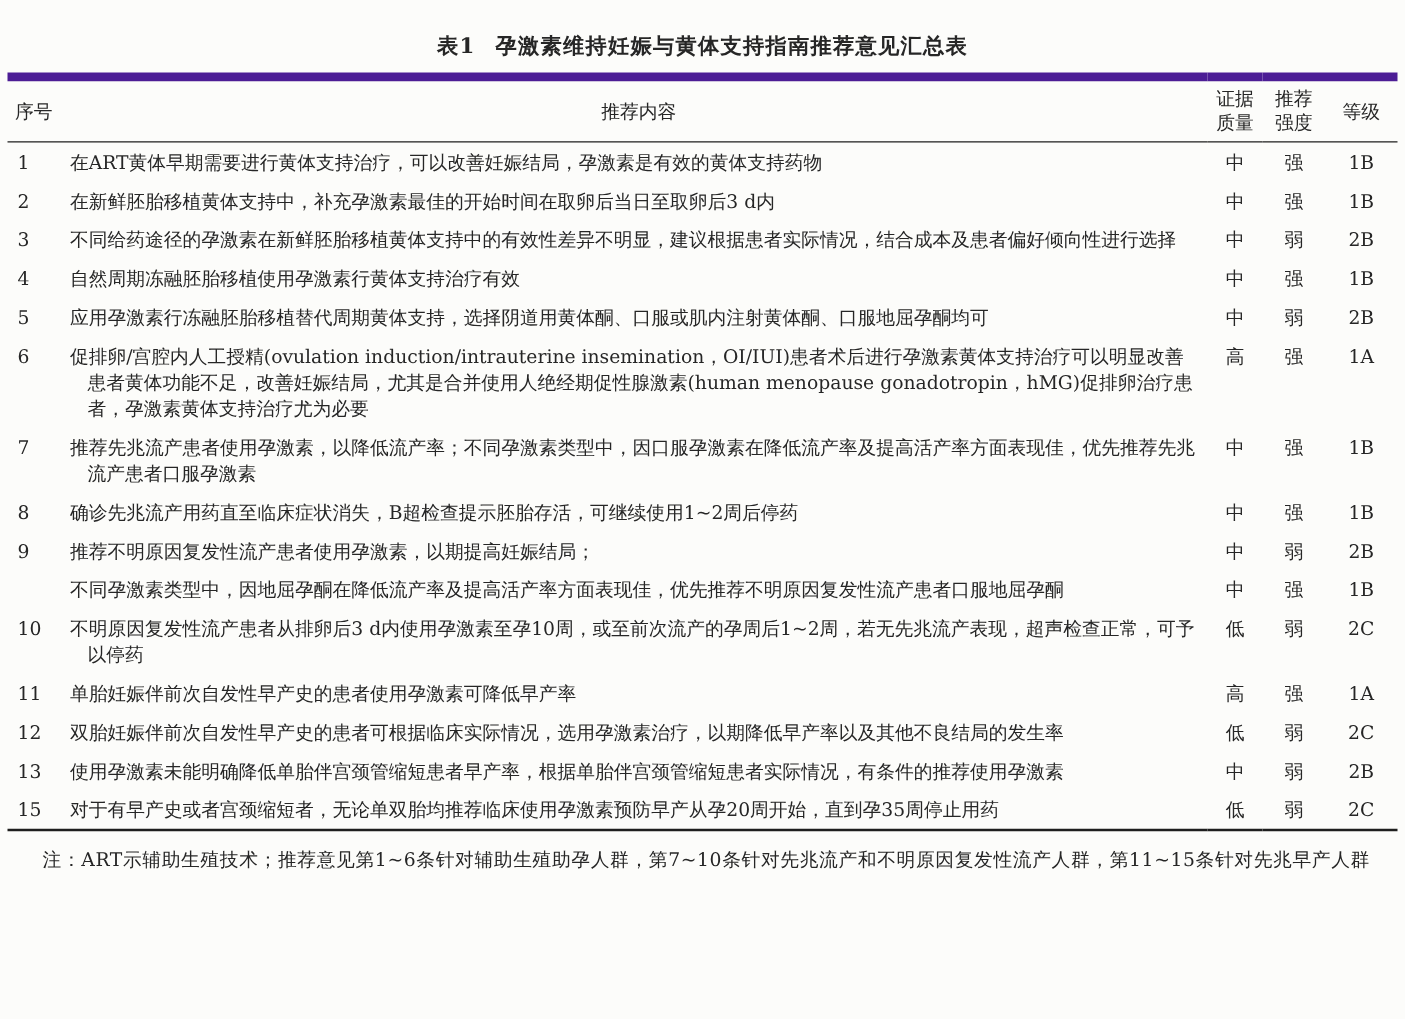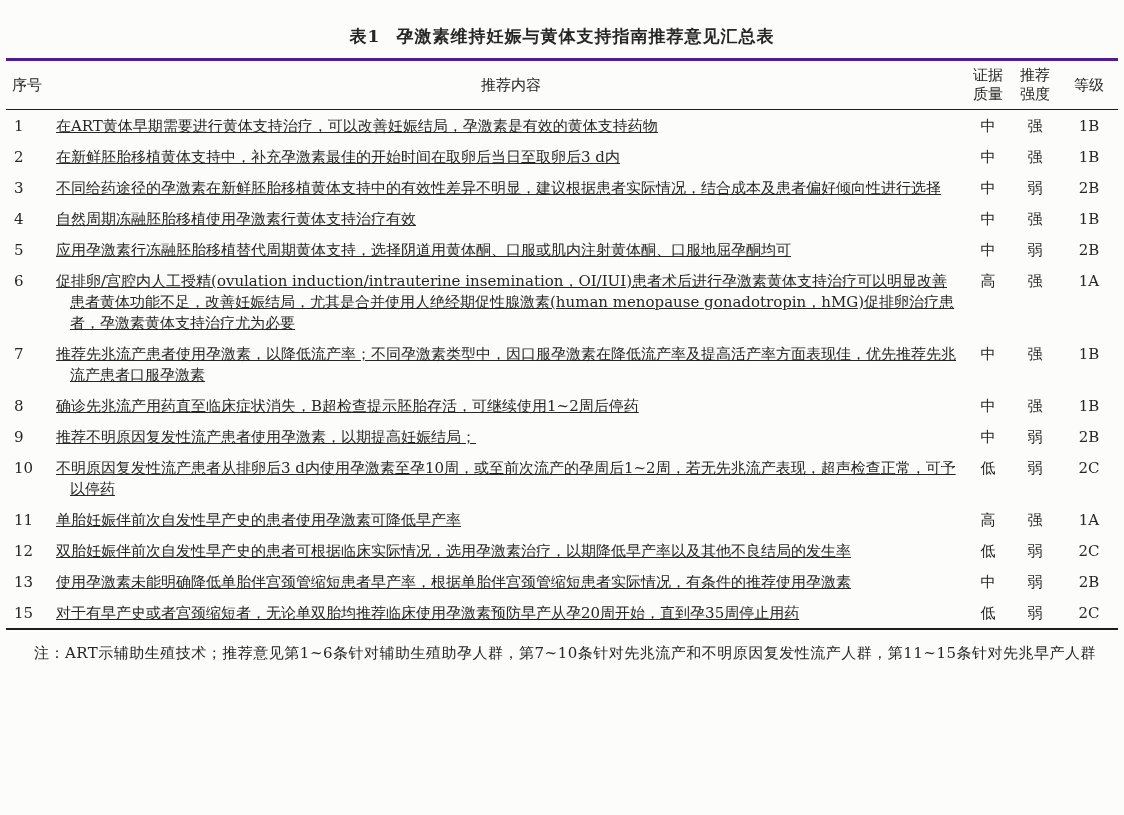--- a/index.html
+++ b/index.html
@@ -22,21 +22,21 @@
     font-size: 17px;
     font-weight: bold;
     margin: 4px 0 10px 0;
     letter-spacing: 1px;
   }
   .title-row .tlabel { margin-right: 16px; }
   table.doc-table {
     width: 1112px;
     border-collapse: collapse;
     table-layout: fixed;
-    border-top: 3px solid #4c1d95;
+    border-top: 7px solid #4c1d95;
     border-bottom: 2.5px solid #1e1e1e;
     font-size: 15px;
   }
   col.w-no { width: 50px; }
   col.w-ev { width: 44px; }
   col.w-st { width: 50px; }
   col.w-gr { width: 58px; }
   thead th {
     border-bottom: 1.7px solid #1e1e1e;
     font-weight: normal;
@@ -49,21 +49,21 @@
   th.c-no { text-align: left; padding-left: 6px; }
   th.c-ct { text-align: center; }
   th.c-ev, th.c-st, th.c-gr { text-align: center; }
   tbody td {
     vertical-align: top;
     padding: 6px 0 4px 0;
     line-height: 21px;
   }
   td.c-no { padding-left: 8px; text-align: left; }
   td.c-ct { padding-right: 8px; }
-  td.c-ct .hang { padding-left: 14px; text-indent: -14px; text-decoration: underline; }
+  td.c-ct .hang { padding-left: 14px; text-indent: -14px; }
   td.c-ev, td.c-st, td.c-gr { text-align: center; }
   .note {
     font-size: 15px;
     line-height: 28px;
     margin-top: 9px;
     text-indent: 28px;
     letter-spacing: 0.5px;
   }
 </style>
 </head>
@@ -174,20 +174,29 @@
       <tr>
         <td class="c-no">9</td>
         <td class="c-ct">
             <div class="hang">推荐不明原因复发性流产患者使用孕激素，以期提高妊娠结局；</div>
           </td>
         <td class="c-ev">中</td>
         <td class="c-st">弱</td>
         <td class="c-gr">2B</td>
       </tr>
       <tr>
+        <td class="c-no"></td>
+        <td class="c-ct">
+            <div class="hang">不同孕激素类型中，因地屈孕酮在降低流产率及提高活产率方面表现佳，优先推荐不明原因复发性流产患者口服地屈孕酮</div>
+          </td>
+        <td class="c-ev">中</td>
+        <td class="c-st">强</td>
+        <td class="c-gr">1B</td>
+      </tr>
+      <tr>
         <td class="c-no">10</td>
         <td class="c-ct">
             <div class="hang">不明原因复发性流产患者从排卵后3 d内使用孕激素至孕10周，或至前次流产的孕周后1~2周，若无先兆流产表现，超声检查正常，可予以停药</div>
           </td>
         <td class="c-ev">低</td>
         <td class="c-st">弱</td>
         <td class="c-gr">2C</td>
       </tr>
       <tr>
         <td class="c-no">11</td>

